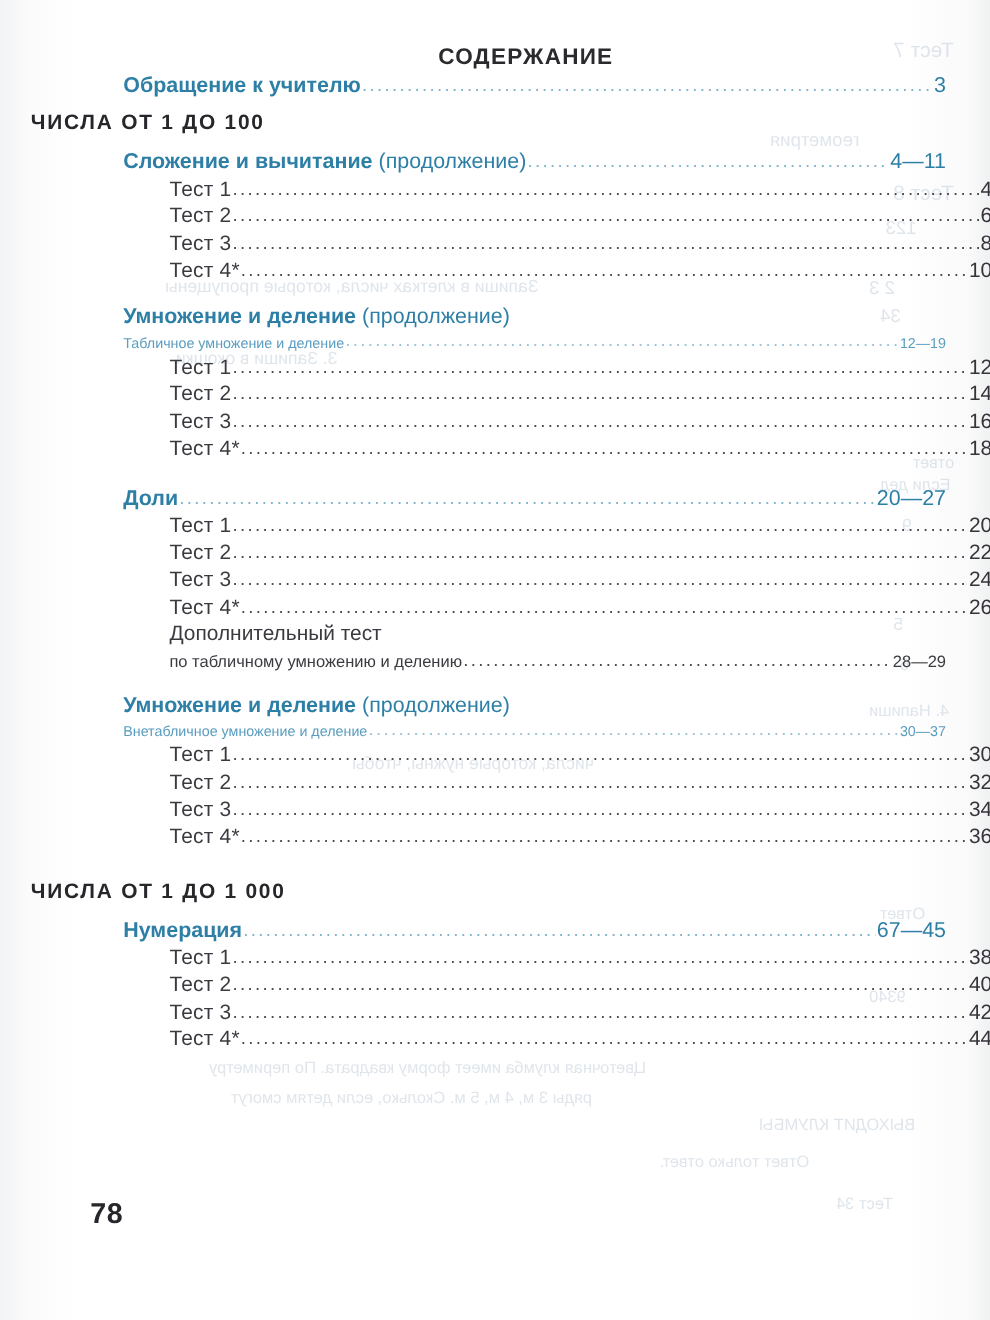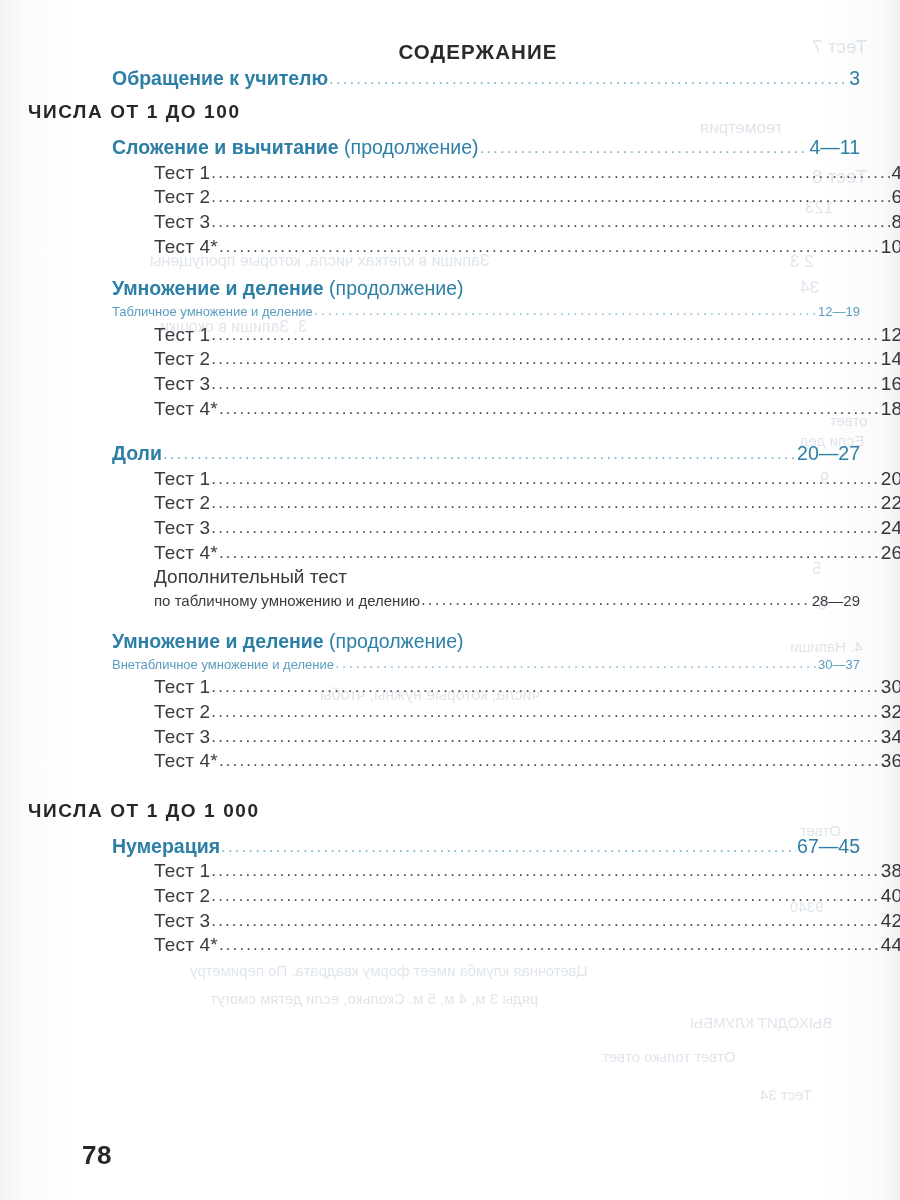--- a/index.html
+++ b/index.html
@@ -139,21 +139,21 @@
   .multiline .first { white-space: nowrap; line-height: 1.30; }
 
   .gap-sm { height: 10px; }
   .gap-md { height: 18px; }
   .gap-lg { height: 26px; }
 
   
   .folio {
     position: absolute;
     left: 82px;
-    top: 1140px;
+    top: 1088px;
     font-size: 26px;
     font-weight: bold;
     color: #26262b;
     letter-spacing: .5px;
   }
 </style>
 </head>
 <body>
 
 <div id="page">

